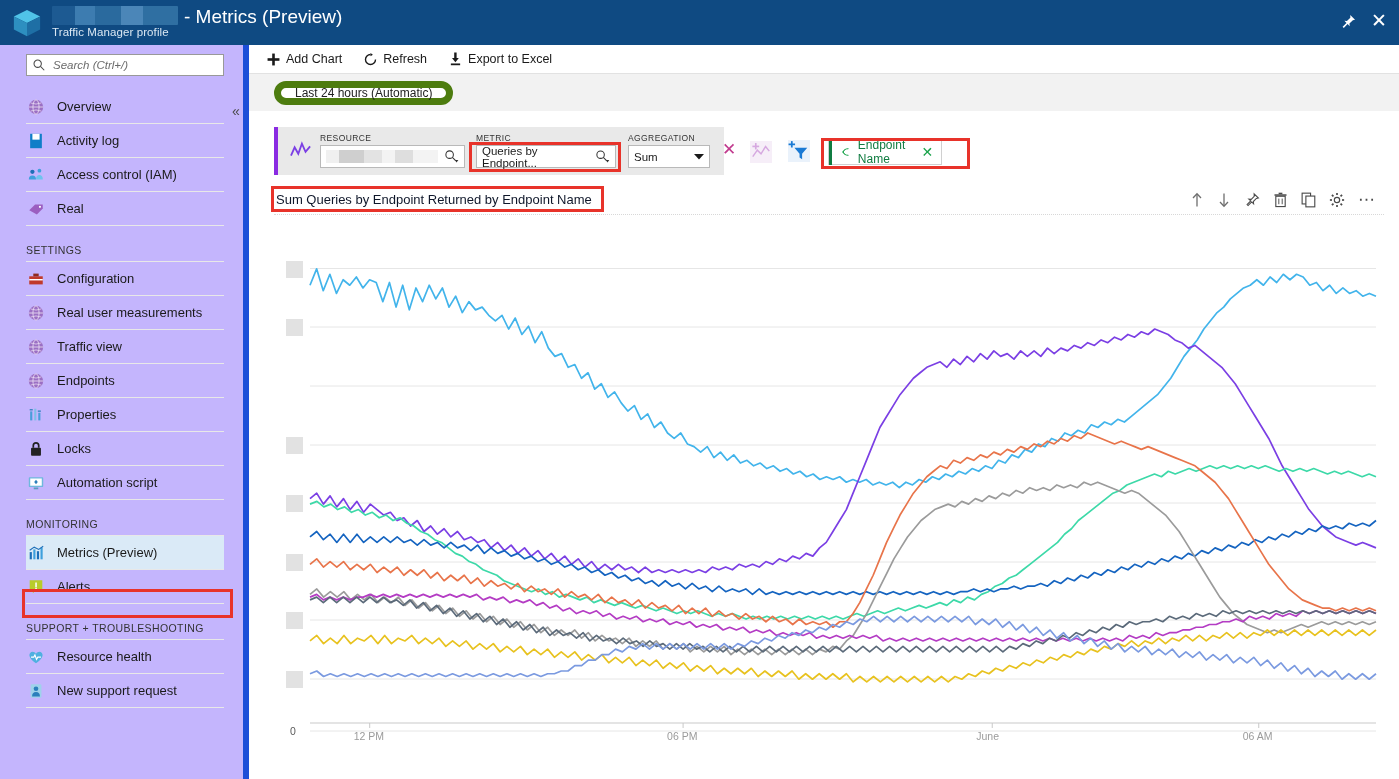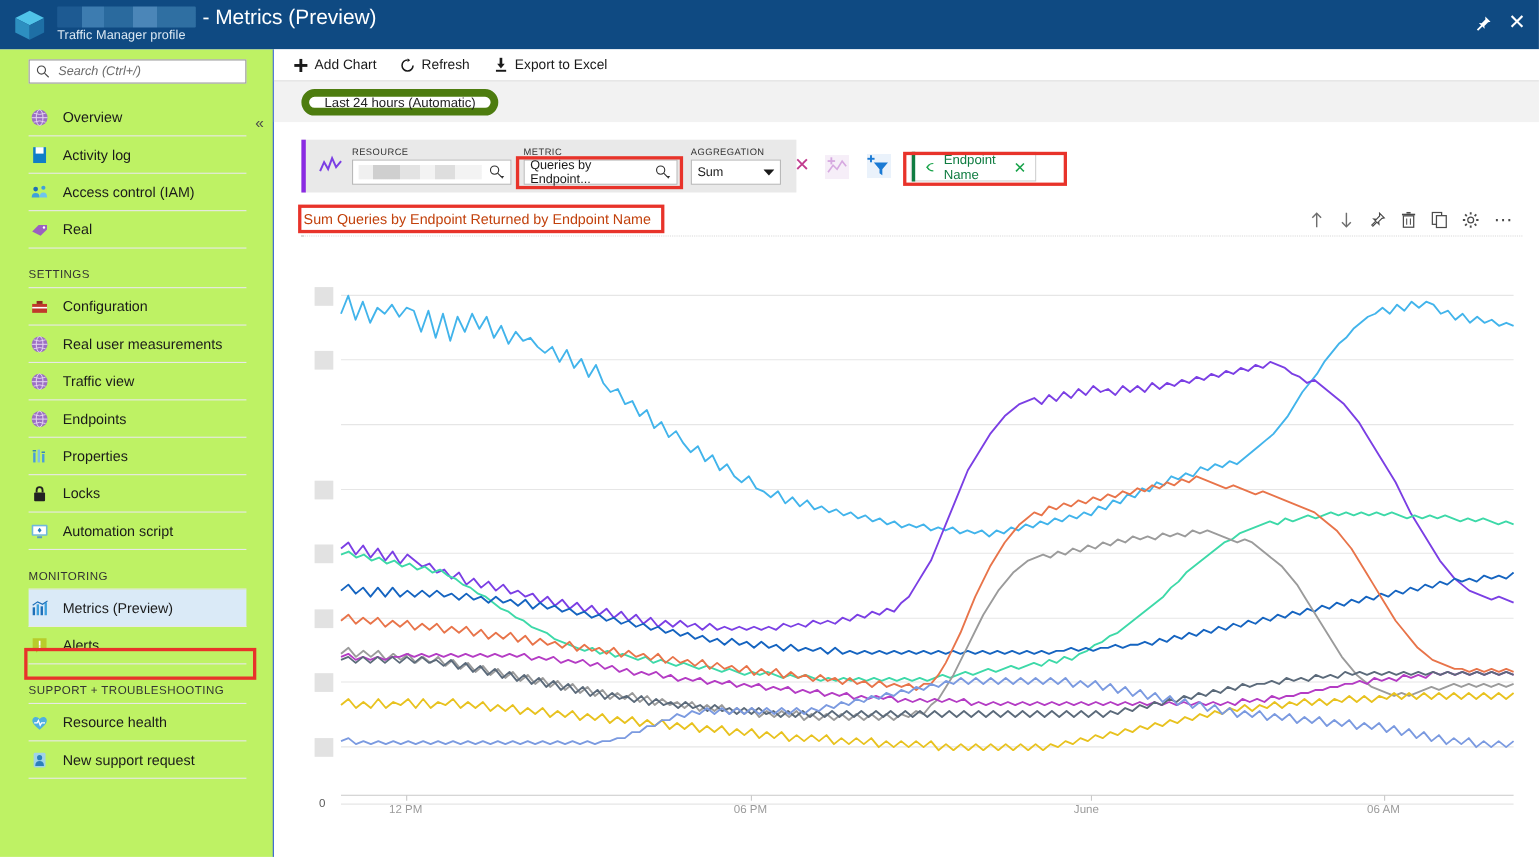--- a/index.html
+++ b/index.html
@@ -30,21 +30,21 @@
   .tb-title {
     position: absolute; left: 184px; top: 6px;
     font-size: 19px; font-weight: 400; color: #ffffff; white-space: nowrap;
   }
   .tb-pin { position: absolute; right: 42px; top: 13px; width: 18px; height: 18px; cursor: pointer; }
   .tb-close { position: absolute; right: 12px; top: 11px; font-size: 19px; color: #ffffff; cursor: pointer; line-height: 20px; }
 
   
   .leftnav {
     position: absolute; left: 0; top: 45px; width: 249px; height: 734px;
-    background: #bef264; border-right: 1px solid #1d4ed8;
+    background: #c4b5fd; border-right: 6px solid #1d4ed8;
   }
   .search-wrap { position: absolute; left: 26px; top: 9px; width: 198px; height: 22px; }
   .search-box {
     width: 198px; height: 22px; border: 1px solid #999; background: #fff;
     font-size: 11.5px; font-style: italic; color: #6b6b6b;
     padding-left: 26px; font-family: "Liberation Sans", sans-serif;
   }
   .search-box::placeholder { color: #6b6b6b; font-style: italic; }
   .search-ico { position: absolute; left: 6px; top: 4px; width: 14px; height: 14px; pointer-events: none; }
   .collapse { position: absolute; left: 232px; top: 58px; font-size: 14px; color: #4a4a4a; cursor: pointer; }
@@ -122,21 +122,21 @@
   .splitchip .sico { margin: 0 7px 0 8px; }
   .splitchip .slabel { font-size: 12px; color: #107c41; }
   .splitchip .sx { margin: 0 8px 0 9px; font-size: 14px; color: #19a34a; cursor: pointer; }
 
   
   .chartcard { position: absolute; left: 25px; top: 140px; width: 1110px; height: 585px; background: #fff; }
   .chart-hdr {
     position: relative; height: 30px; border-bottom: 1px dotted #d8d8d8;
     display: flex; align-items: center; justify-content: space-between;
   }
-  .chart-title { font-size: 13px; color: #c2410c; padding-left: 2px; }
+  .chart-title { font-size: 13px; color: #0f172a; padding-left: 2px; }
   .chart-tools { display: flex; align-items: center; gap: 13px; padding-right: 8px; }
   .chart-tools span { cursor: pointer; display:flex; align-items:center; }
 
   .plotarea { position: absolute; left: 0; top: 30px; width: 1110px; height: 555px; }
   .ytick-redact { position: absolute; width: 17px; height: 17px; background: #e2e2e2; left: 12px; }
   .yzero { position: absolute; left: 16px; font-size: 10.5px; color: #595959; }
   .xlabel { position: absolute; font-size: 10.5px; color: #9b9b9b; }
   svg.lines { position: absolute; left: 0; top: 0; }
 </style>
 </head>

